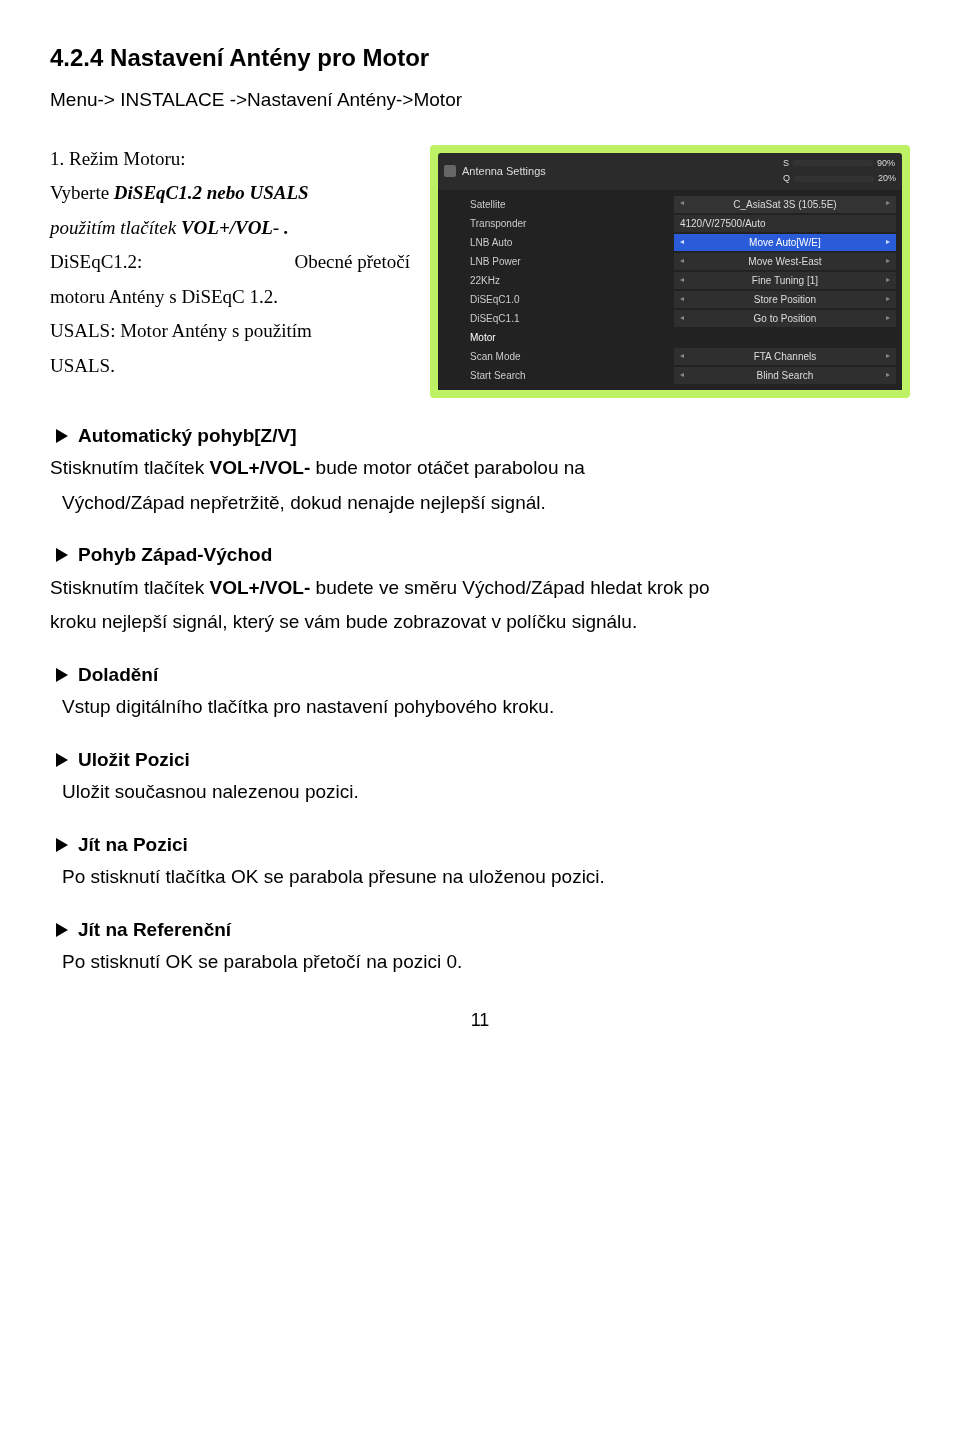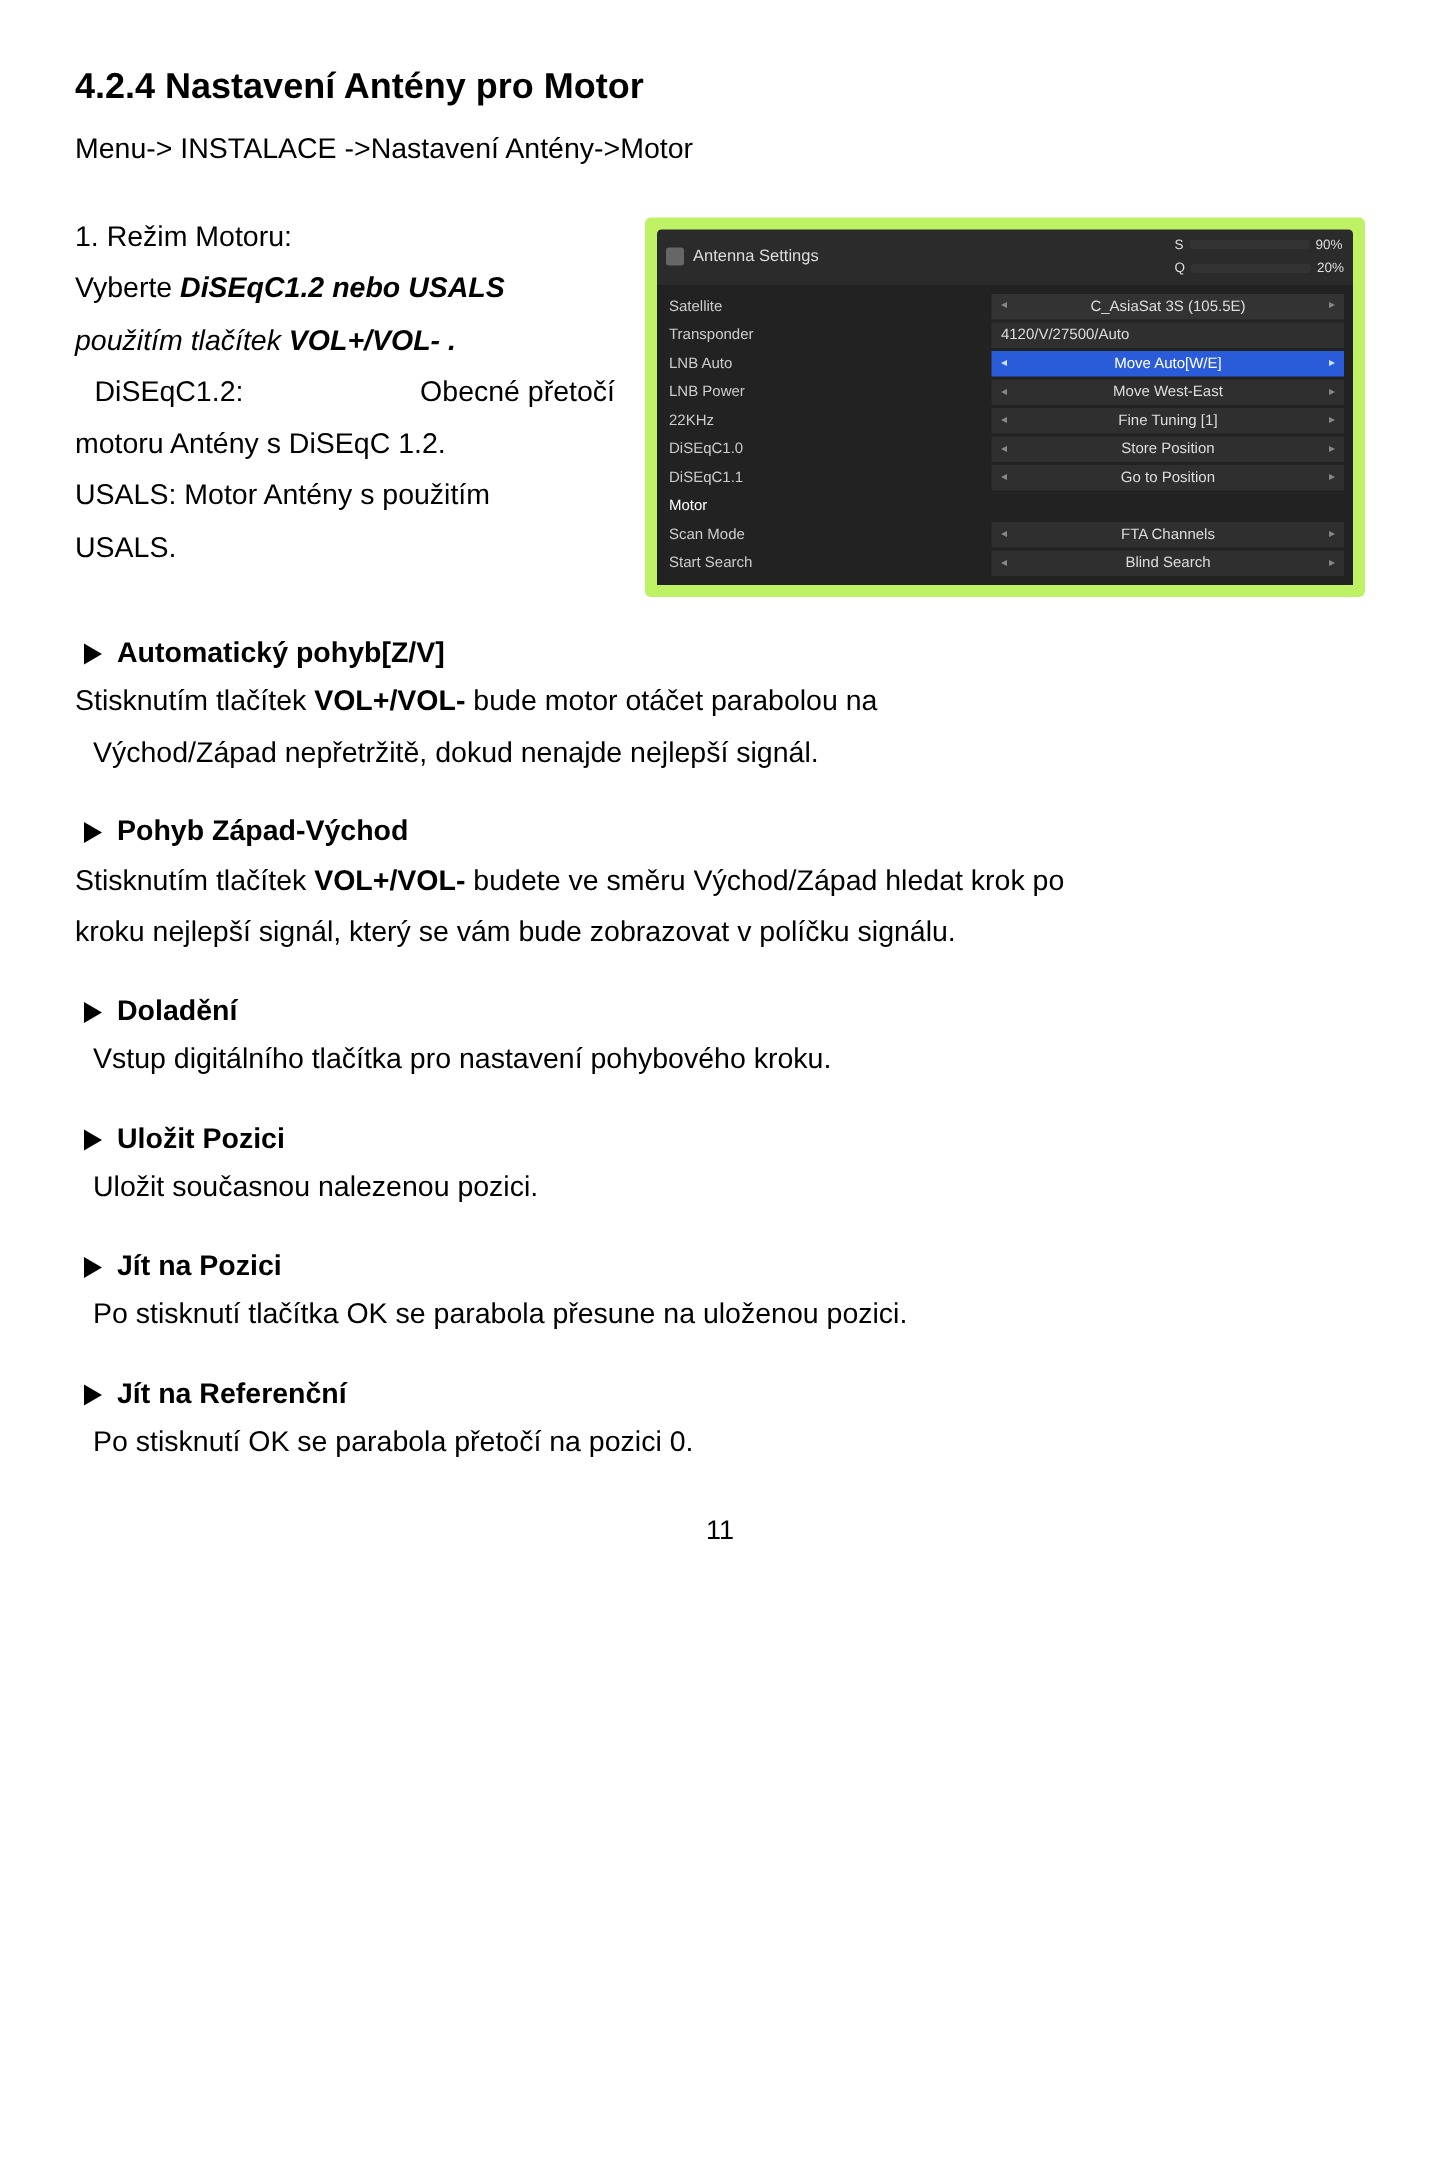--- a/index.html
+++ b/index.html
@@ -25,20 +25,21 @@
     display: flex;
     gap: 20px;
     align-items: flex-start;
     margin-bottom: 20px;
   }
   .intro-text {
     flex: 0 0 360px;
   }
   .intro-text p {
     margin: 0 0 6px 0;
+    font-family: Liberation Serif, serif;
   }
   .italic { font-style: italic; }
   .bold { font-weight: bold; }
   .bolditalic { font-weight: bold; font-style: italic; }
 
   .screenshot {
     flex: 1;
     background: #bef264;
     border-radius: 4px;
     padding: 8px;
@@ -64,21 +65,21 @@
   .sc-bar { width:80px; height:6px; background:#333; border-radius:2px; position:relative; overflow:hidden;}
   .sc-bar .fill{height:100%; background:#e44;}
   .sc-bar.q .fill{background:#4a4;}
   .sc-body {
     display:flex;
     background:#222;
     padding:6px;
     gap:6px;
   }
   .sc-left, .sc-right { flex:1; display:flex; flex-direction:column; gap:2px;}
-  .sc-left { flex:0.9;}
+  .sc-left { flex:0.9;margin-left:24px;}
   .sc-row{font-size:10px; color:#ccc; padding:1px 2px;}
   .sc-row.sel-left{color:#fff;}
   .sc-val{
     font-size:10px; padding:1px 6px;
     background:#2f2f2f; color:#ddd;
     display:flex; align-items:center; justify-content:space-between;
   }
   .sc-val.sel{
     background:#2a5bd8; color:#fff;
   }
@@ -117,21 +118,21 @@
 
 <div class="intro-block">
   <div class="intro-text">
     <p>1. Režim Motoru:</p>
     <p>
       <span>Vyberte </span><span class="bolditalic">DiSEqC1.2 nebo USALS</span>
     </p>
     <p class="italic">
       <span>použitím tlačítek </span><span class="bold">VOL+/VOL- .</span>
     </p>
-    <p style="display:flex; justify-content:space-between;margin-left:13px;">
+    <p style="display:flex; justify-content:space-between;">
       <span>DiSEqC1.2:</span>
       <span>Obecné přetočí</span>
     </p>
     <p>motoru Antény s DiSEqC 1.2.</p>
     <p>USALS: Motor Antény s použitím</p>
     <p class="indent">USALS.</p>
   </div>
 
   <div class="screenshot">
     <div class="sc-header">

